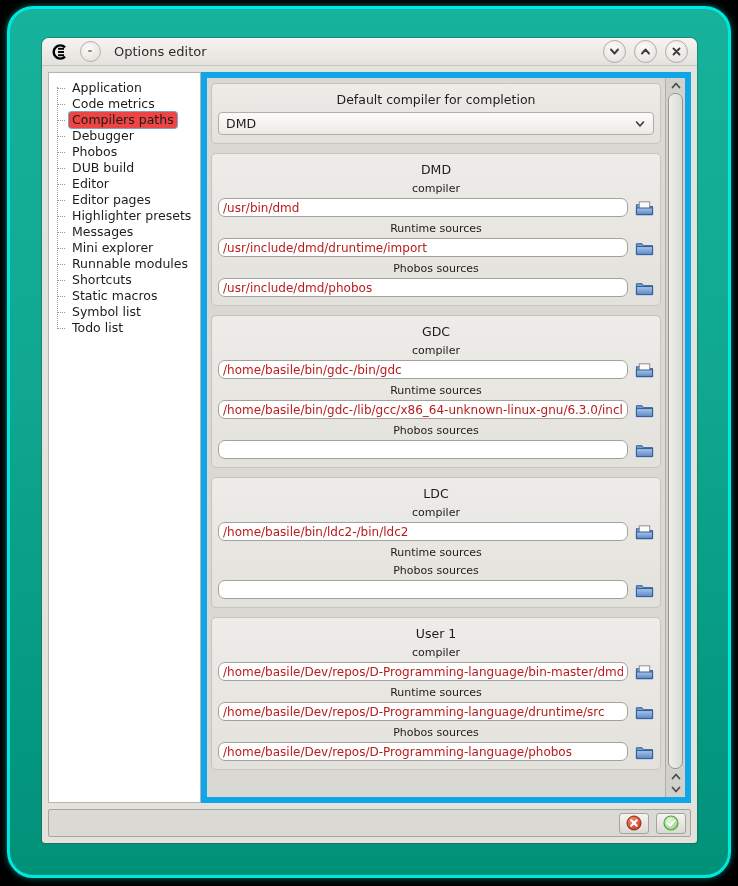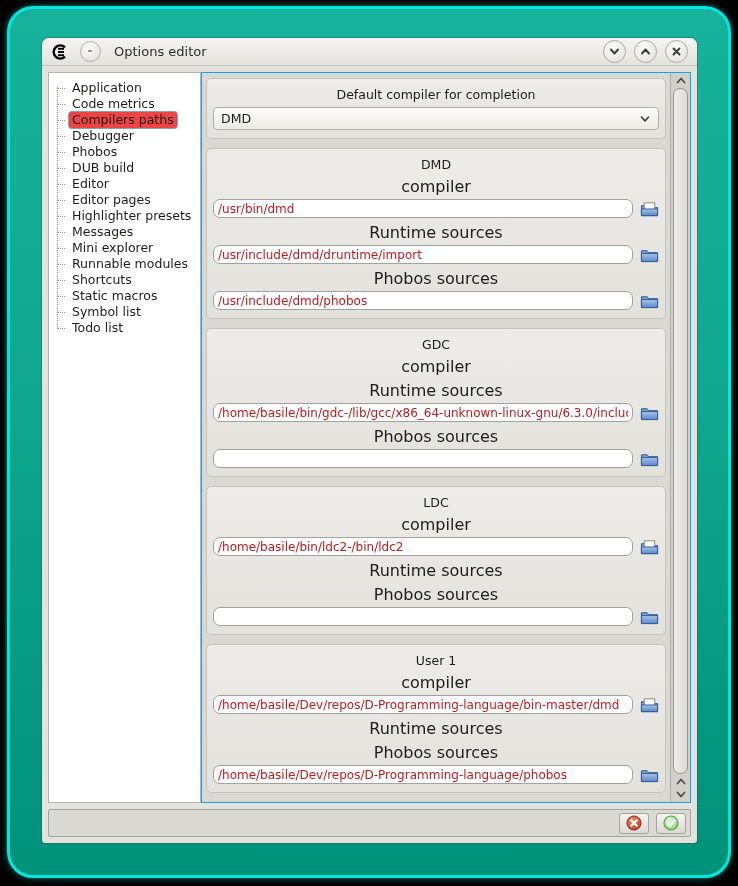--- a/index.html
+++ b/index.html
@@ -36,26 +36,26 @@
   .tree{position:relative;margin-left:5px;}
   .tree::before{content:"";position:absolute;left:1px;top:7px;bottom:7px;
            border-left:1px dotted #98968f;}
   .tree-item{position:relative;height:16px;line-height:16px;padding-left:13px;
            font-size:12.5px;color:#1c1c1a;white-space:nowrap;cursor:default;}
   .tree-item::before{content:"";position:absolute;left:1px;top:8px;width:8px;
            border-top:1px dotted #98968f;}
   .ti-label{display:inline-block;padding:0 3px;border-radius:3px;}
   .tree-item.selected .ti-label{background:#ef4444;box-shadow:0 0 0 1px #7da5bb;}
   
-  .mainpanel{flex:1;min-width:0;border:1px solid #0ea5e9;background:#dad8d3;display:flex;}
+  .mainpanel{flex:1;min-width:0;border:6px solid #0ea5e9;background:#dad8d3;display:flex;}
   .groups{flex:1;min-width:0;padding:5px 4px;display:flex;flex-direction:column;gap:9px;overflow:hidden;}
   .group{border:1px solid #c6c4be;border-radius:5px;
          background:linear-gradient(#edece8,#e3e1dc);padding:6px 6px 8px;}
   .group-title{text-align:center;font-size:12.5px;color:#1c1c1a;margin:2px 0 3px;}
-  .field-label{text-align:center;font-size:16px;color:#1c1c1a;margin:5px 0 3px;}
+  .field-label{text-align:center;font-size:11px;color:#1c1c1a;margin:5px 0 3px;}
   .field-row{display:flex;align-items:center;gap:6px;}
   input.path{flex:1;min-width:0;height:17px;border:1px solid #a3a19b;border-radius:7px;
          background:#fff;font-family:"DejaVu Sans","Liberation Sans",sans-serif;
          font-size:12px;color:#b91c1c;padding:0 4px;outline:none;}
   .icon-btn{width:20px;height:17px;flex:0 0 20px;background:none;border:none;padding:0;
          display:flex;align-items:center;justify-content:center;cursor:pointer;}
   .combo{height:21px;margin-top:5px;border:1px solid #b0aea8;border-radius:4px;
          background:linear-gradient(#fcfbf9,#eceae6);display:flex;align-items:center;
          padding:0 7px;font-size:12.5px;color:#1c1c1a;}
   .combo-spacer{flex:1;}
@@ -200,82 +200,101 @@
                   <path d="M1.5 3.5 h6 l1.5 2 h9.5 v9 h-17 z" fill="url(#fgradTop)" stroke="#2d5a94" stroke-width="1"></path>
                   <path d="M1.5 6.5 h17 v8.5 h-17 z" fill="url(#fgrad)" stroke="#2d5a94" stroke-width="1"></path>
                 </svg>
               </button>
             </div>
           </div>
 
           <div class="group">
             <div class="group-title">GDC</div>
             <div class="field-label">compiler</div>
-            <div class="field-label">Runtime sources</div>
-            <div class="field-row">
-              <input class="path" type="text" value="/home/basile/bin/gdc-/lib/gcc/x86_64-unknown-linux-gnu/6.3.0/includ" style="">
-              <button class="icon-btn">
-                <svg width="19" height="16" viewBox="0 0 20 16">
-                  <path d="M1.5 3.5 h6 l1.5 2 h9.5 v9 h-17 z" fill="url(#fgradTop)" stroke="#2d5a94" stroke-width="1"></path>
-                  <path d="M1.5 6.5 h17 v8.5 h-17 z" fill="url(#fgrad)" stroke="#2d5a94" stroke-width="1"></path>
-                </svg>
-              </button>
-            </div>
-            <div class="field-label">Phobos sources</div>
-            <div class="field-row">
-              <input class="path" type="text" value="" style="">
-              <button class="icon-btn">
-                <svg width="19" height="16" viewBox="0 0 20 16">
-                  <path d="M1.5 3.5 h6 l1.5 2 h9.5 v9 h-17 z" fill="url(#fgradTop)" stroke="#2d5a94" stroke-width="1"></path>
-                  <path d="M1.5 6.5 h17 v8.5 h-17 z" fill="url(#fgrad)" stroke="#2d5a94" stroke-width="1"></path>
-                </svg>
-              </button>
-            </div>
-          </div>
-
-          <div class="group">
-            <div class="group-title">LDC</div>
-            <div class="field-label">compiler</div>
-            <div class="field-row">
-              <input class="path" type="text" value="/home/basile/bin/ldc2-/bin/ldc2" style="">
+            <div class="field-row">
+              <input class="path" type="text" value="/home/basile/bin/gdc-/bin/gdc" style="">
               <button class="icon-btn">
                 <svg width="19" height="16" viewBox="0 0 20 16">
                   <path d="M1.5 4.5 h5.5 l1.5 2 h10 v8.5 h-17 z" fill="url(#fgradTop)" stroke="#2d5a94" stroke-width="1"></path>
                   <rect x="4.5" y="1.5" width="11" height="7.5" fill="#fafaf8" stroke="#8a8a86" stroke-width="1"></rect>
                   <path d="M1.5 8 h17 v7 h-17 z" fill="url(#fgrad)" stroke="#2d5a94" stroke-width="1"></path>
                 </svg>
               </button>
             </div>
             <div class="field-label">Runtime sources</div>
+            <div class="field-row">
+              <input class="path" type="text" value="/home/basile/bin/gdc-/lib/gcc/x86_64-unknown-linux-gnu/6.3.0/includ" style="">
+              <button class="icon-btn">
+                <svg width="19" height="16" viewBox="0 0 20 16">
+                  <path d="M1.5 3.5 h6 l1.5 2 h9.5 v9 h-17 z" fill="url(#fgradTop)" stroke="#2d5a94" stroke-width="1"></path>
+                  <path d="M1.5 6.5 h17 v8.5 h-17 z" fill="url(#fgrad)" stroke="#2d5a94" stroke-width="1"></path>
+                </svg>
+              </button>
+            </div>
             <div class="field-label">Phobos sources</div>
             <div class="field-row">
               <input class="path" type="text" value="" style="">
               <button class="icon-btn">
                 <svg width="19" height="16" viewBox="0 0 20 16">
                   <path d="M1.5 3.5 h6 l1.5 2 h9.5 v9 h-17 z" fill="url(#fgradTop)" stroke="#2d5a94" stroke-width="1"></path>
                   <path d="M1.5 6.5 h17 v8.5 h-17 z" fill="url(#fgrad)" stroke="#2d5a94" stroke-width="1"></path>
                 </svg>
               </button>
             </div>
           </div>
 
           <div class="group">
-            <div class="group-title">User 1</div>
+            <div class="group-title">LDC</div>
             <div class="field-label">compiler</div>
             <div class="field-row">
-              <input class="path" type="text" value="/home/basile/Dev/repos/D-Programming-language/bin-master/dmd" style="">
+              <input class="path" type="text" value="/home/basile/bin/ldc2-/bin/ldc2" style="">
               <button class="icon-btn">
                 <svg width="19" height="16" viewBox="0 0 20 16">
                   <path d="M1.5 4.5 h5.5 l1.5 2 h10 v8.5 h-17 z" fill="url(#fgradTop)" stroke="#2d5a94" stroke-width="1"></path>
                   <rect x="4.5" y="1.5" width="11" height="7.5" fill="#fafaf8" stroke="#8a8a86" stroke-width="1"></rect>
                   <path d="M1.5 8 h17 v7 h-17 z" fill="url(#fgrad)" stroke="#2d5a94" stroke-width="1"></path>
                 </svg>
               </button>
             </div>
             <div class="field-label">Runtime sources</div>
+            <div class="field-label">Phobos sources</div>
+            <div class="field-row">
+              <input class="path" type="text" value="" style="">
+              <button class="icon-btn">
+                <svg width="19" height="16" viewBox="0 0 20 16">
+                  <path d="M1.5 3.5 h6 l1.5 2 h9.5 v9 h-17 z" fill="url(#fgradTop)" stroke="#2d5a94" stroke-width="1"></path>
+                  <path d="M1.5 6.5 h17 v8.5 h-17 z" fill="url(#fgrad)" stroke="#2d5a94" stroke-width="1"></path>
+                </svg>
+              </button>
+            </div>
+          </div>
+
+          <div class="group">
+            <div class="group-title">User 1</div>
+            <div class="field-label">compiler</div>
+            <div class="field-row">
+              <input class="path" type="text" value="/home/basile/Dev/repos/D-Programming-language/bin-master/dmd" style="">
+              <button class="icon-btn">
+                <svg width="19" height="16" viewBox="0 0 20 16">
+                  <path d="M1.5 4.5 h5.5 l1.5 2 h10 v8.5 h-17 z" fill="url(#fgradTop)" stroke="#2d5a94" stroke-width="1"></path>
+                  <rect x="4.5" y="1.5" width="11" height="7.5" fill="#fafaf8" stroke="#8a8a86" stroke-width="1"></rect>
+                  <path d="M1.5 8 h17 v7 h-17 z" fill="url(#fgrad)" stroke="#2d5a94" stroke-width="1"></path>
+                </svg>
+              </button>
+            </div>
+            <div class="field-label">Runtime sources</div>
+            <div class="field-row">
+              <input class="path" type="text" value="/home/basile/Dev/repos/D-Programming-language/druntime/src" style="">
+              <button class="icon-btn">
+                <svg width="19" height="16" viewBox="0 0 20 16">
+                  <path d="M1.5 3.5 h6 l1.5 2 h9.5 v9 h-17 z" fill="url(#fgradTop)" stroke="#2d5a94" stroke-width="1"></path>
+                  <path d="M1.5 6.5 h17 v8.5 h-17 z" fill="url(#fgrad)" stroke="#2d5a94" stroke-width="1"></path>
+                </svg>
+              </button>
+            </div>
             <div class="field-label">Phobos sources</div>
             <div class="field-row">
               <input class="path" type="text" value="/home/basile/Dev/repos/D-Programming-language/phobos" style="">
               <button class="icon-btn">
                 <svg width="19" height="16" viewBox="0 0 20 16">
                   <path d="M1.5 3.5 h6 l1.5 2 h9.5 v9 h-17 z" fill="url(#fgradTop)" stroke="#2d5a94" stroke-width="1"></path>
                   <path d="M1.5 6.5 h17 v8.5 h-17 z" fill="url(#fgrad)" stroke="#2d5a94" stroke-width="1"></path>
                 </svg>
               </button>
             </div>

